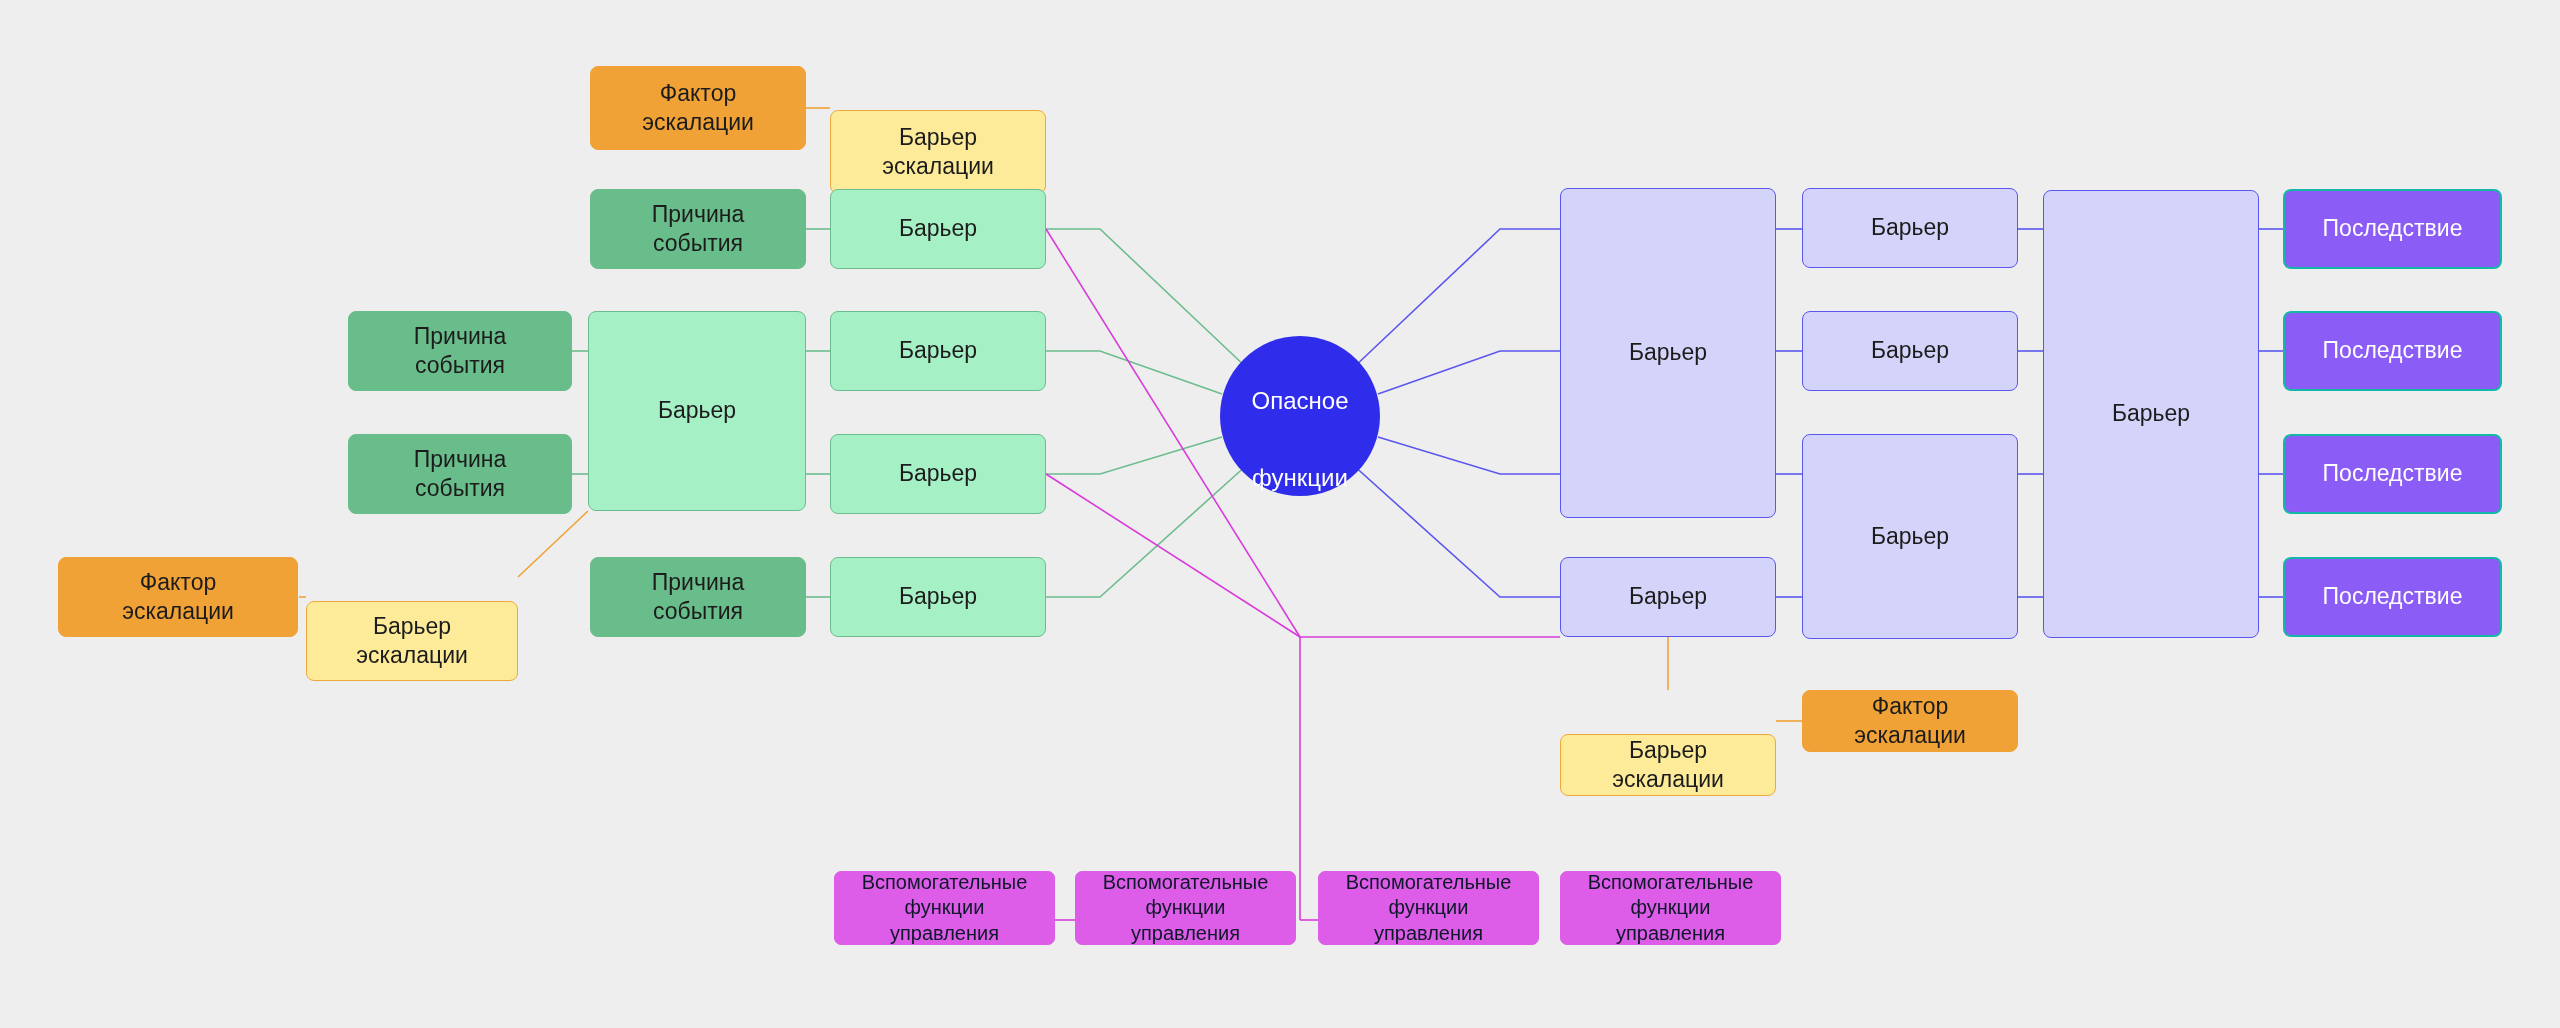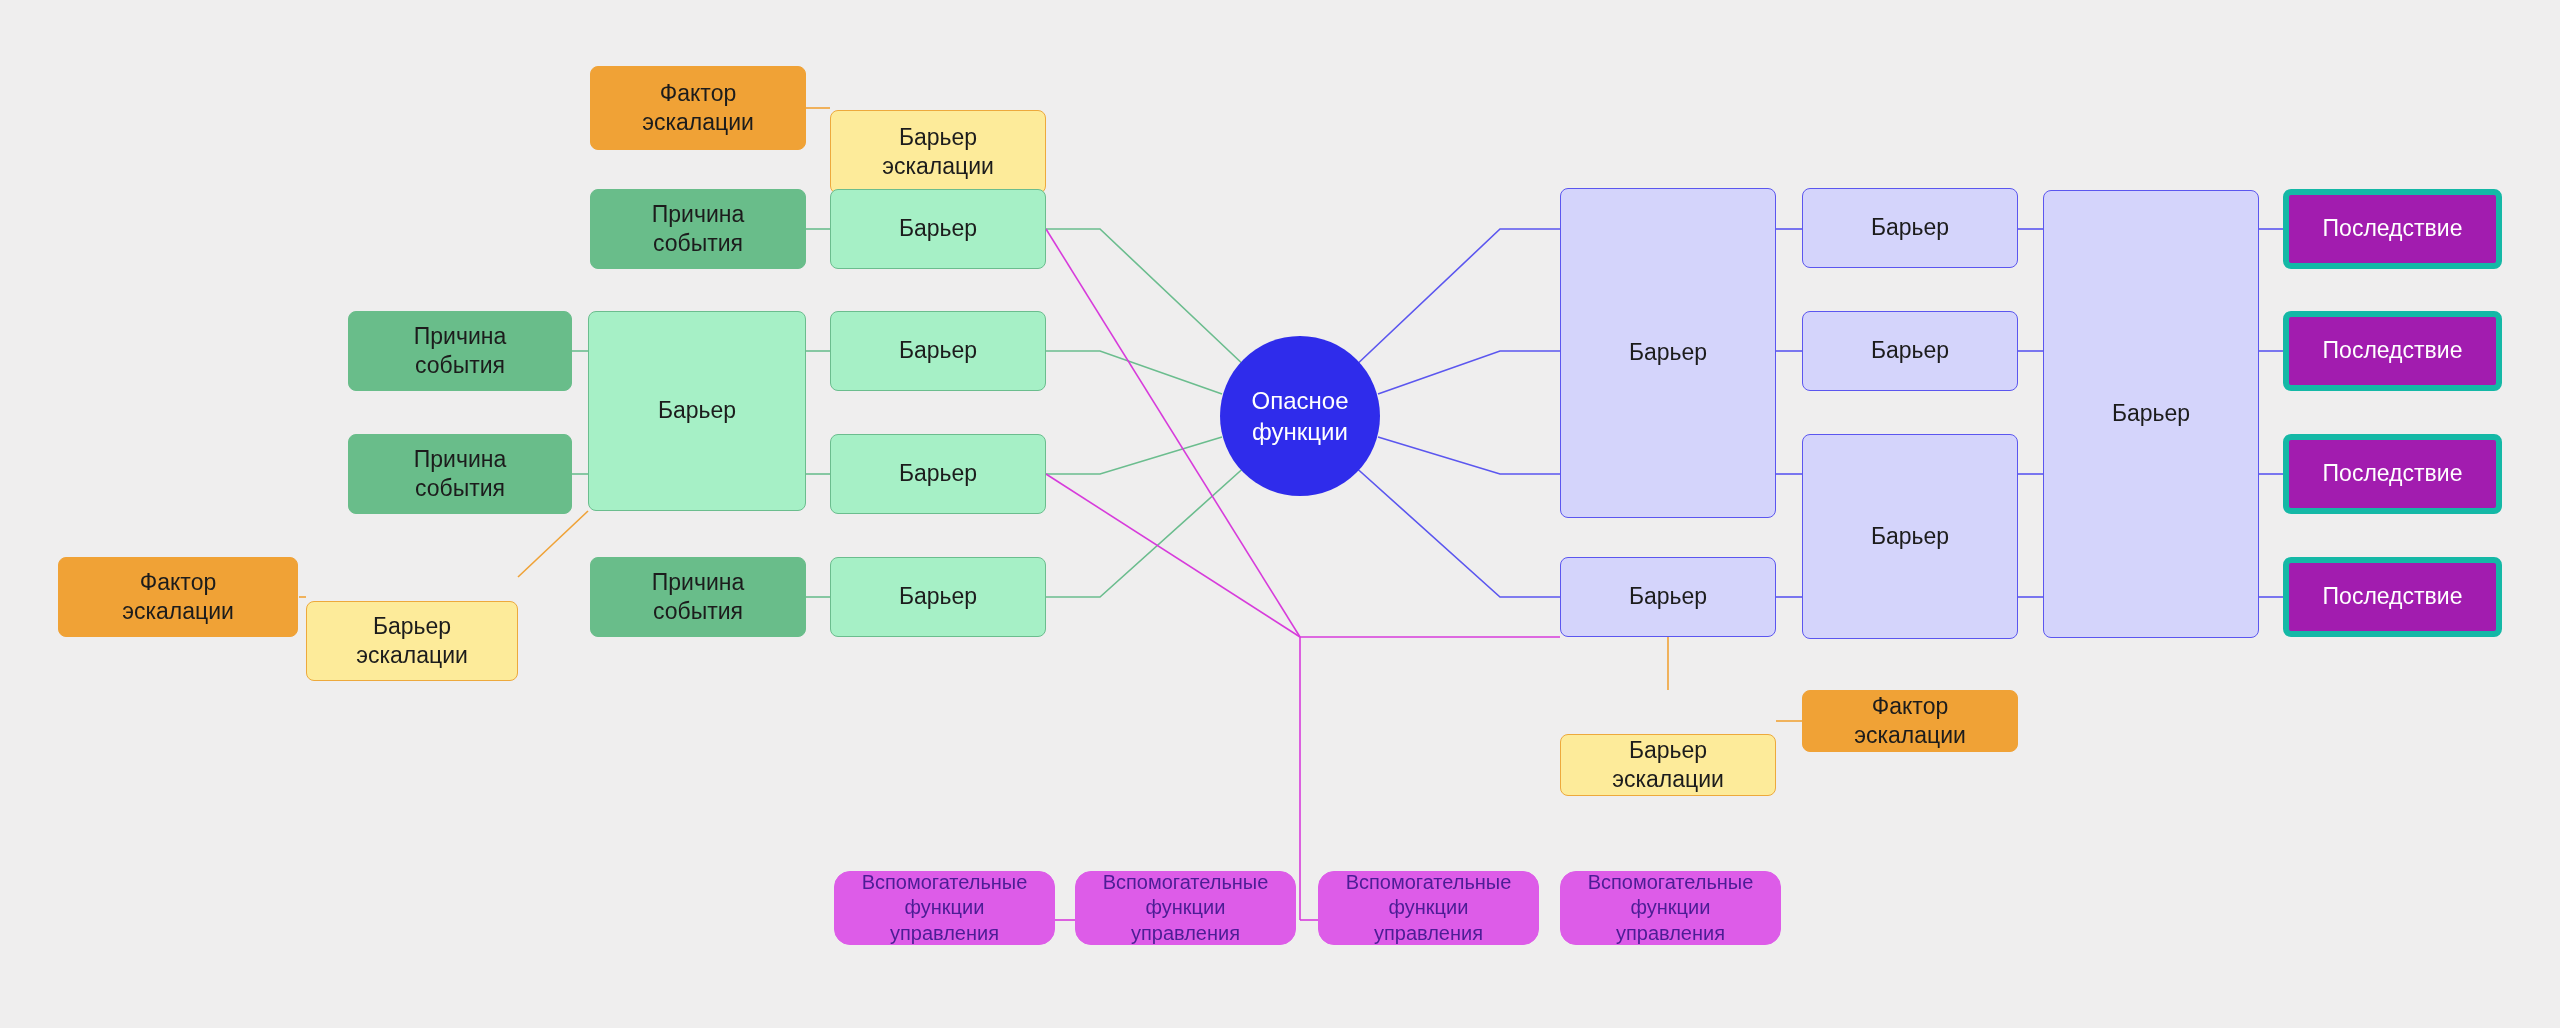--- a/index.html
+++ b/index.html
@@ -65,41 +65,41 @@
     border: 1px solid #eda93c;
     margin-top: 44px;
   }
   .n-barrier-blue {
     background: #d4d4fb;
     color: #1c1c1c;
     font-size: 23px;
     border: 1px solid #5b56ef;
   }
   .n-consequence {
-    background: #a21caf;
+    background: #8b5cf6;
     color: #ffffff;
     font-size: 23px;
-    border: 6px solid #14b8a6;
+    border: 2px solid #14b8a6;
   }
   .n-support {
     background: #dd5ce8;
-    color: #4c1d95;
+    color: #0f172a;
     font-size: 20px;
     border: 1px solid #dd5ce8;
-    border-radius: 16px;
+    border-radius: 7px;
   }
   .n-event {
     background: #2f2ceb;
     color: #ffffff;
     font-size: 24px;
     border-radius: 50%;
     flex-direction: column;
     line-height: 1.3;
   }
-  .n-event span { display: block; }
+  .n-event span { display: block; margin-top: 46px; }
 </style>
 </head>
 <body>
 
 <div id="canvas">
 
   <svg id="edges" viewBox="0 0 2560 1028" width="2560" height="1028">
     <g fill="none" stroke-width="1.6">
 
       <path d="M805,229 L830,229" stroke="#6bbd8e"></path>

